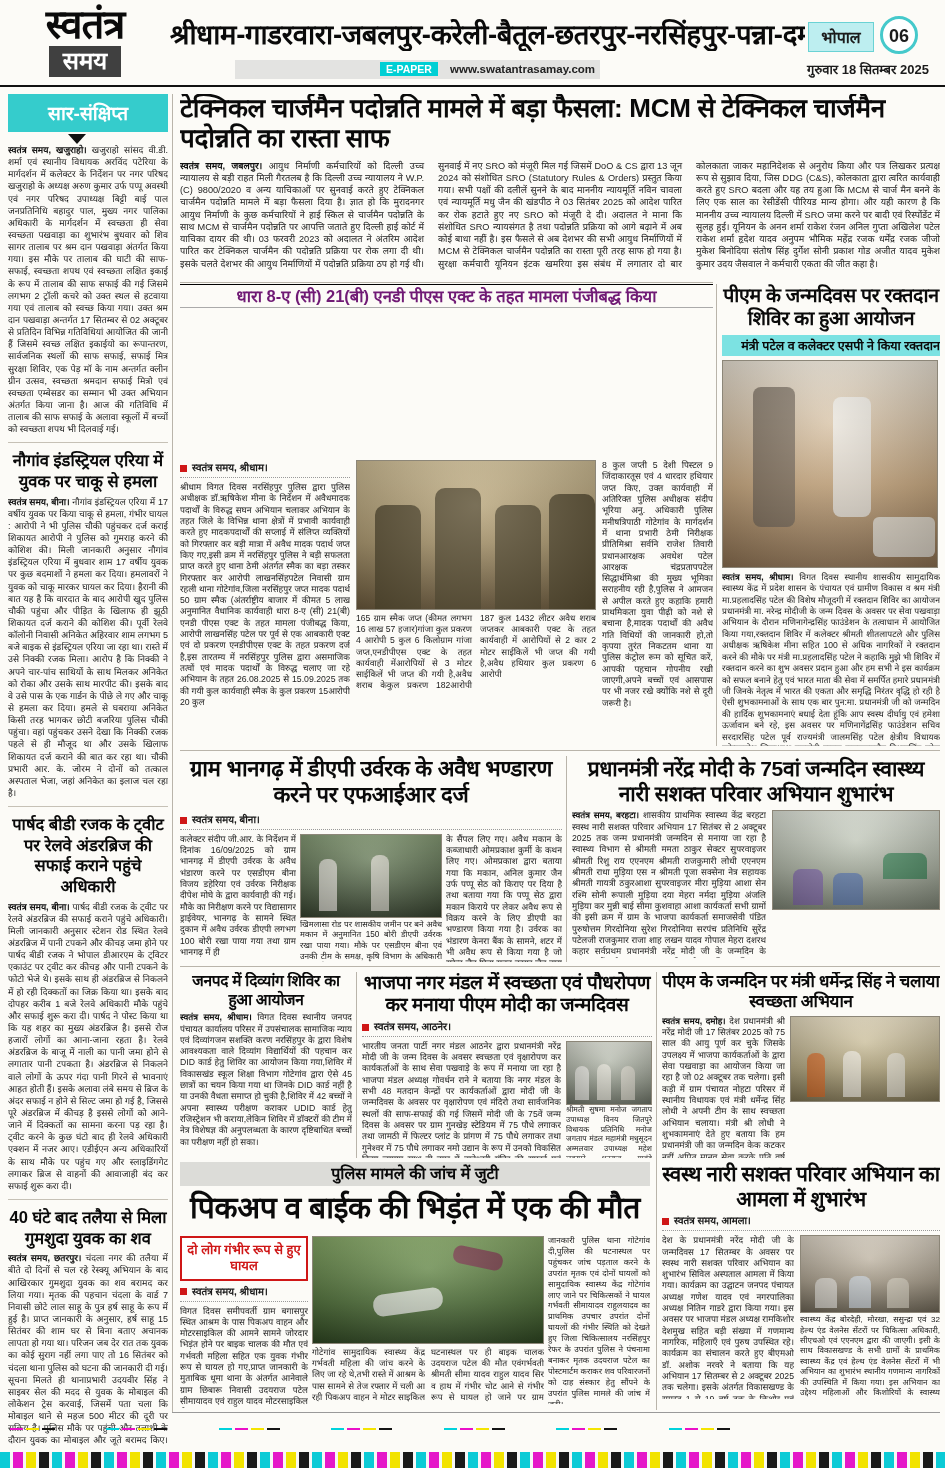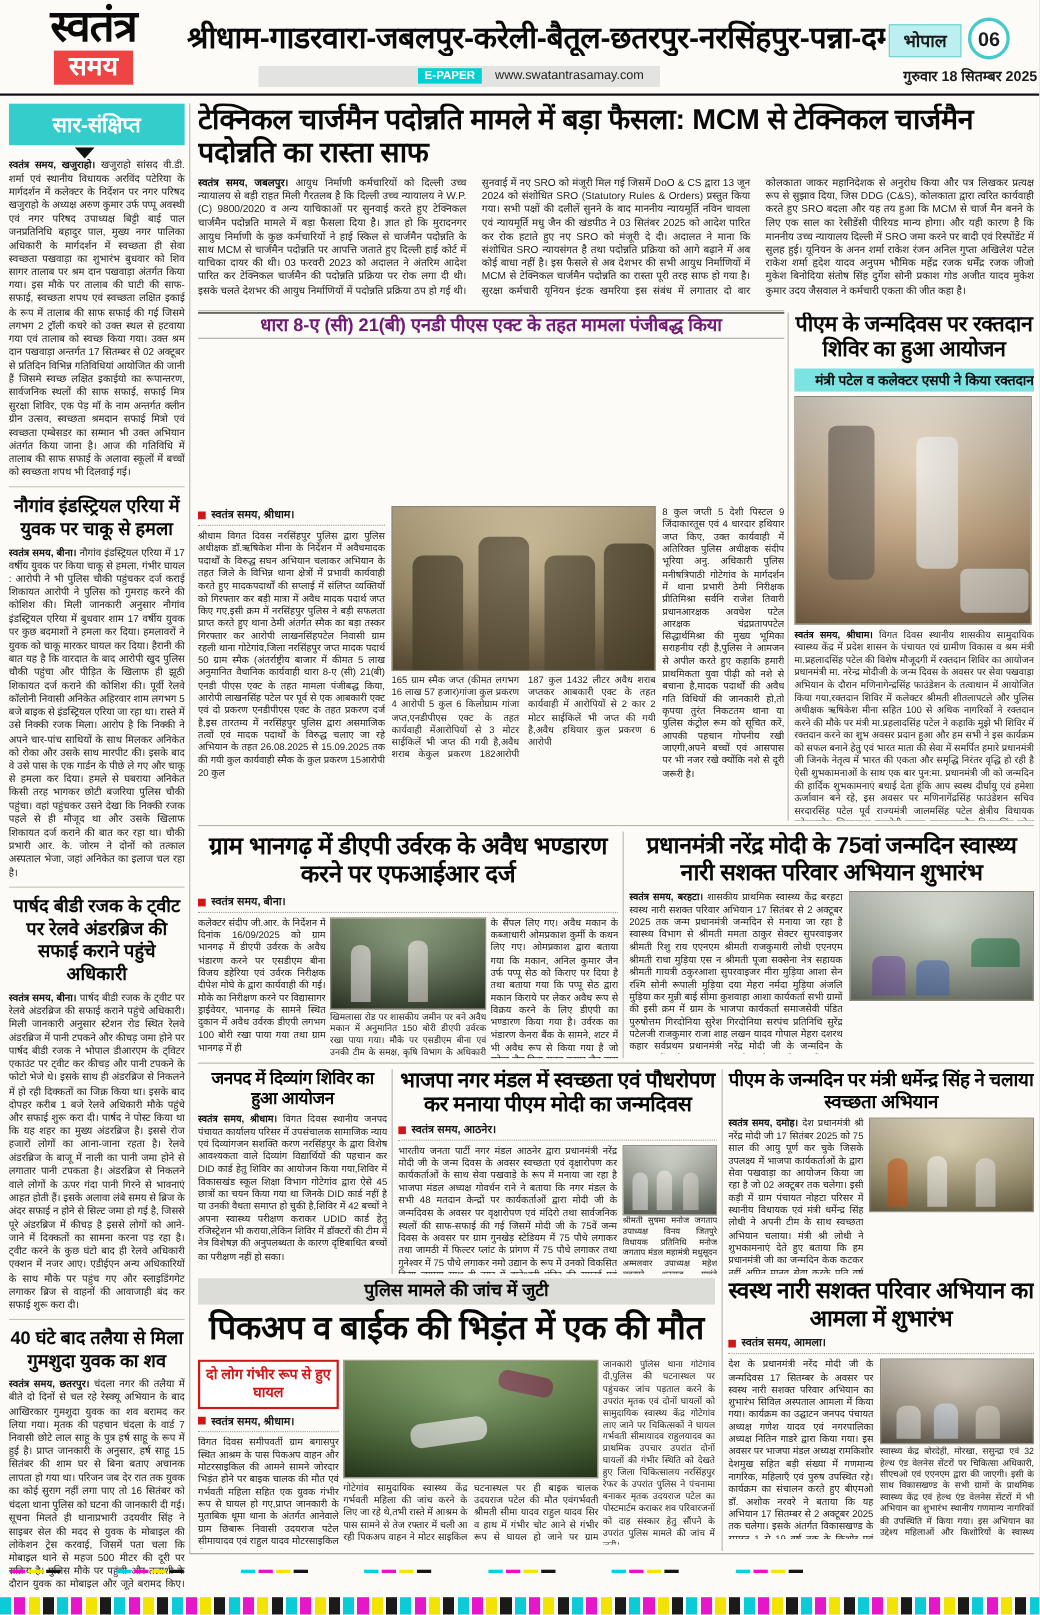--- a/index.html
+++ b/index.html
@@ -43,30 +43,30 @@
   .sbsep{height:1px;background:#c6c1b6;margin:7px 0;}
 </style>
 </head>
 <body>
 
 <div id="page">
 
   <div class="abs" style="left:0;top:0;width:945px;height:88px;">
     <div class="abs" style="left:10px;top:4px;width:150px;text-align:center;">
       <div style="font-size:40px;font-weight:900;color:#0a0a0a;line-height:1;letter-spacing:-1px;">स्वतंत्र</div>
-      <div style="display:inline-block;background:#ef4444;color:#fff;font-weight:900;font-size:24px;padding:1px 14px;margin-top:2px;line-height:1.2;">समय</div>
+      <div style="display:inline-block;background:#404040;color:#fff;font-weight:900;font-size:24px;padding:1px 14px;margin-top:2px;line-height:1.2;">समय</div>
     </div>
     <div class="abs hl" style="left:170px;top:18px;width:635px;font-size:27.5px;white-space:nowrap;overflow:hidden;">श्रीधाम-गाडरवारा-जबलपुर-करेली-बैतूल-छतरपुर-नरसिंहपुर-पन्ना-दमोह</div>
     <div class="abs" style="left:808px;top:22px;width:66px;background:#bdeef0;border:1px solid #6ad2d4;text-align:center;font-weight:900;font-size:16px;padding:3px 0;">भोपाल</div>
     <div class="abs" style="left:880px;top:16px;width:38px;height:38px;border:3px solid #45c9cb;border-radius:50%;background:#fff;text-align:center;line-height:34px;font-weight:900;font-size:18px;">06</div>
     <div class="abs" style="left:235px;top:60px;width:365px;height:19px;background:#e3e3e1;">
       <span style="position:absolute;left:145px;top:2px;background:#00cfd4;color:#fff;font-weight:bold;font-size:10.5px;padding:1px 6px;">E-PAPER</span>
-      <span style="position:absolute;left:215px;top:3px;font-size:11.5px;font-weight:normal;color:#222;">www.swatantrasamay.com</span>
-    </div>
-    <div class="abs" style="left:793px;top:60px;width:150px;text-align:right;font-weight:900;font-size:13px;">गुरुवार 18 सितम्बर 2025</div>
+      <span style="position:absolute;left:215px;top:3px;font-size:11.5px;font-weight:bold;color:#222;">www.swatantrasamay.com</span>
+    </div>
+    <div class="abs" style="left:793px;top:60px;width:150px;text-align:center;font-weight:900;font-size:13px;">गुरुवार 18 सितम्बर 2025</div>
     <div class="abs" style="left:0;top:85px;width:945px;height:2px;background:#111;"></div>
   </div>
 
   <div class="abs" style="left:8px;top:94px;width:160px;height:1352px;overflow:hidden;">
     <div style="background:#35cccc;color:#fff;font-weight:900;font-size:19px;text-align:center;padding:6px 0;">सार-संक्षिप्त</div>
     <div style="width:0;height:0;border-left:9px solid transparent;border-right:9px solid transparent;border-top:10px solid #111;margin:2px 0 0 60px;"></div>
 
     <div class="sbitem">
       <div class="sbody"><span class="by">स्वतंत्र समय, खजुराहो।</span> <span>खजुराहो सांसद वी.डी. शर्मा एवं स्थानीय विधायक अरविंद पटेरिया के मार्गदर्शन में कलेक्टर के निर्देशन पर नगर परिषद खजुराहो के अध्यक्ष अरुण कुमार उर्फ पप्पू अवस्थी एवं नगर परिषद उपाध्यक्ष बिट्टी बाई पाल जनप्रतिनिधि बहादुर पाल, मुख्य नगर पालिका अधिकारी के मार्गदर्शन में स्वच्छता ही सेवा स्वच्छता पखवाड़ा का शुभारंभ बुधवार को शिव सागर तालाब पर श्रम दान पखवाड़ा अंतर्गत किया गया। इस मौके पर तालाब की घाटी की साफ-सफाई, स्वच्छता शपथ एवं स्वच्छता लक्षित इकाई के रूप में तालाब की साफ सफाई की गई जिसमे लगभग 2 ट्रॉली कचरे को उक्त स्थल से हटवाया गया एवं तालाब को स्वच्छ किया गया। उक्त श्रम दान पखवाड़ा अन्तर्गत 17 सितम्बर से 02 अक्टूबर से प्रतिदिन विभिन्न गतिविधियां आयोजित की जानी हैं जिसमे स्वच्छ लक्षित इकाईयो का रूपान्तरण, सार्वजनिक स्थलों की साफ सफाई, सफाई मित्र सुरक्षा शिविर, एक पेड़ मॉ के नाम अन्तर्गत क्लीन ग्रीन उत्सव, स्वच्छता श्रमदान सफाई मित्रो एवं स्वच्छता एम्बेसडर का सम्मान भी उक्त अभियान अंतर्गत किया जाना है। आज की गतिविधि में तालाब की साफ सफाई के अलावा स्कूलों में बच्चों को स्वच्छता शपथ भी दिलवाई गई।</span></div>
     </div>

